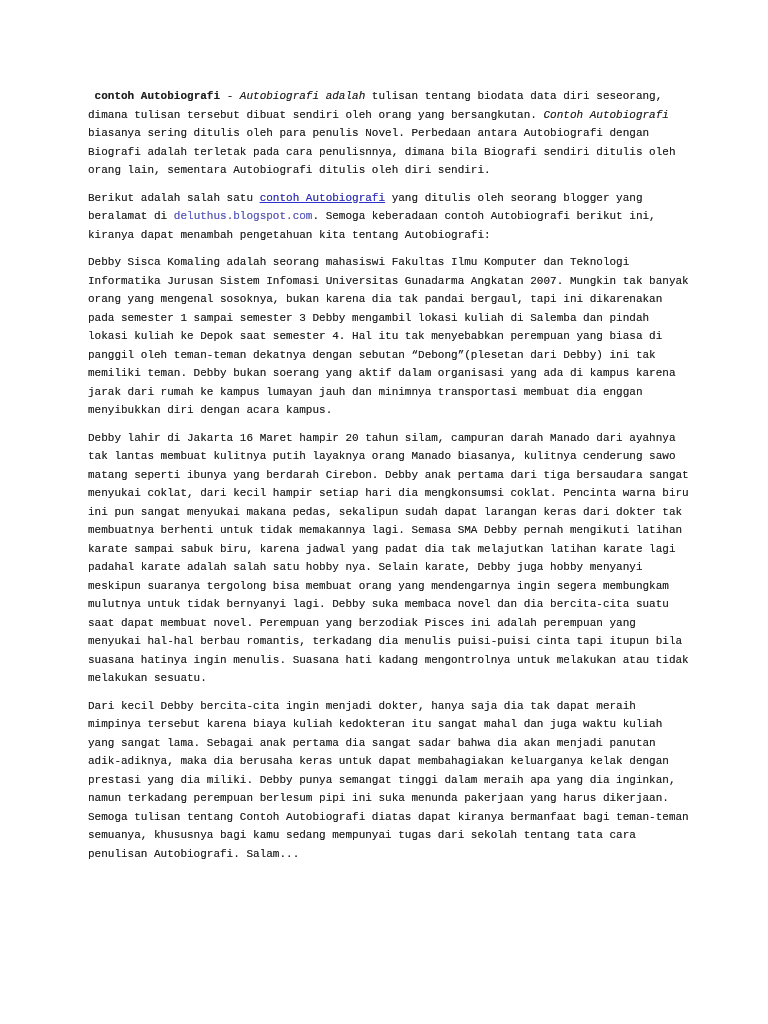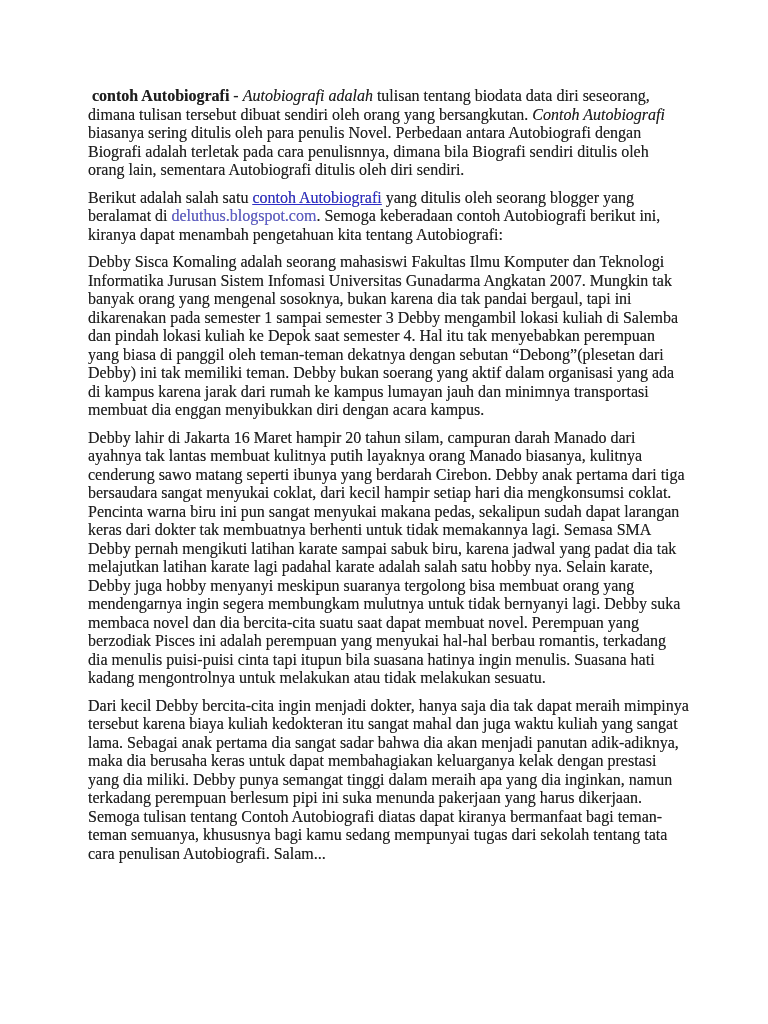--- a/index.html
+++ b/index.html
@@ -16,25 +16,26 @@
   .page {
     width: 768px;
     height: 1024px;
     background: var(--page-bg, #ffffff);
     box-sizing: border-box;
     padding: 87px 80px 0 88px;
   }
   .doc-body {
     width: 601px;
     color: var(--text-color, #1f1f1f);
-    font-size: 16px;
+    font-size: 11px;
     line-height: 18.5px;
     text-align: left;
     
     text-shadow: 0 0 0.4px rgba(30,30,30,0.55);
+    font-family: Liberation Mono, monospace;
   }
   .para {
     margin: 0 0 9px 0;
     white-space: pre-wrap;
   }
   .run-normal { font-weight: normal; font-style: normal; }
   .run-bold   { font-weight: bold; }
   .run-italic { font-style: italic; }
   a.link-underlined {
     color: var(--link-underlined, #2e2ecc);

